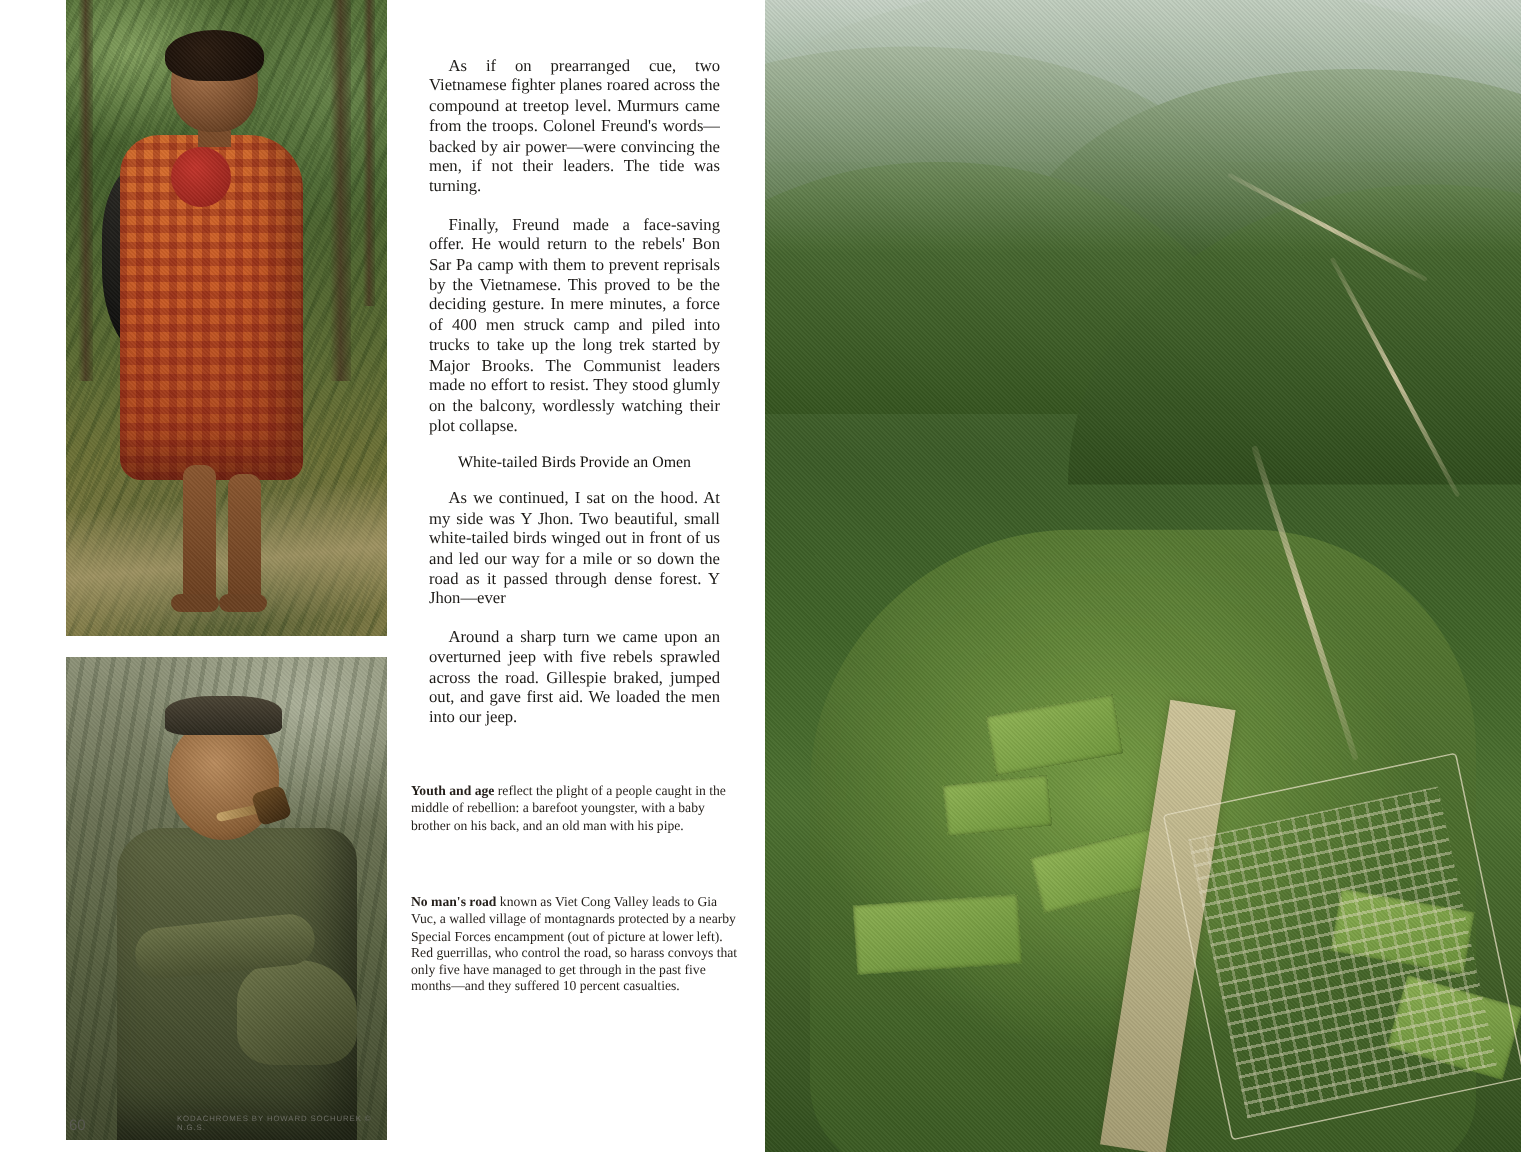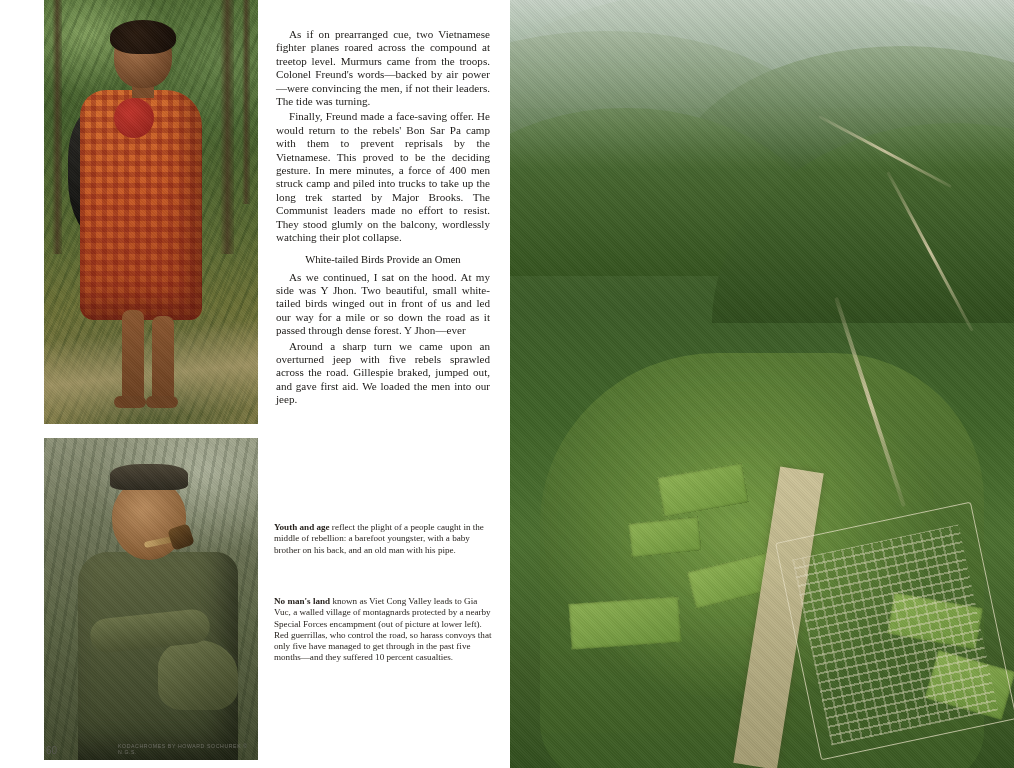--- a/index.html
+++ b/index.html
@@ -214,21 +214,21 @@
     width: 252px; height: 768px;
     background: #ffffff;
     padding: 0;
   }
   .text-body {
     position: absolute;
     left: 16px; top: 26px;
     width: 218px;
   }
   .text-body p {
-    margin: 2px;
+    margin: 12px;
     font-size: 11.1px;
     line-height: 13.4px;
     text-align: justify;
     color: #1d1b18;
     text-indent: 13px;
     hyphens: auto;
   }
   .text-body p.first { text-indent: 13px; }
   h3.subhead {
     margin: 9px 0 6px 0;
@@ -388,21 +388,21 @@
       <h3 class="subhead">White-tailed Birds Provide an Omen</h3>
       <p>As we continued, I sat on the hood. At my side was Y Jhon. Two beautiful, small white-tailed birds winged out in front of us and led our way for a mile or so down the road as it passed through dense forest. Y Jhon—ever</p>
       <p>Around a sharp turn we came upon an overturned jeep with five rebels sprawled across the road. Gillespie braked, jumped out, and gave first aid. We loaded the men into our jeep.</p>
     </div>
 
     <div class="caption" id="caption-1">
       <p><b>Youth and age</b><span> reflect the plight of a people caught in the middle of rebellion: a barefoot youngster, with a baby brother on his back, and an old man with his pipe.</span></p>
     </div>
 
     <div class="caption" id="caption-2">
-      <p><b>No man's land</b><span> known as Viet Cong Valley leads to Gia Vuc, a walled village of montagnards protected by a nearby Special Forces encampment (out of picture at lower left). Red guerrillas, who control the road, so harass convoys that only five have managed to get through in the past five months—and they suffered 10 percent casualties.</span></p>
+      <p><b>No man's road</b><span> known as Viet Cong Valley leads to Gia Vuc, a walled village of montagnards protected by a nearby Special Forces encampment (out of picture at lower left). Red guerrillas, who control the road, so harass convoys that only five have managed to get through in the past five months—and they suffered 10 percent casualties.</span></p>
     </div>
   </div>
 
   <div class="right-photo">
     <div class="valley"></div>
     <div class="ridge r1"></div>
     <div class="ridge r2"></div>
     <div class="ridge r3"></div>
     <div class="ridge r4"></div>
     <div class="ridge r5"></div>

